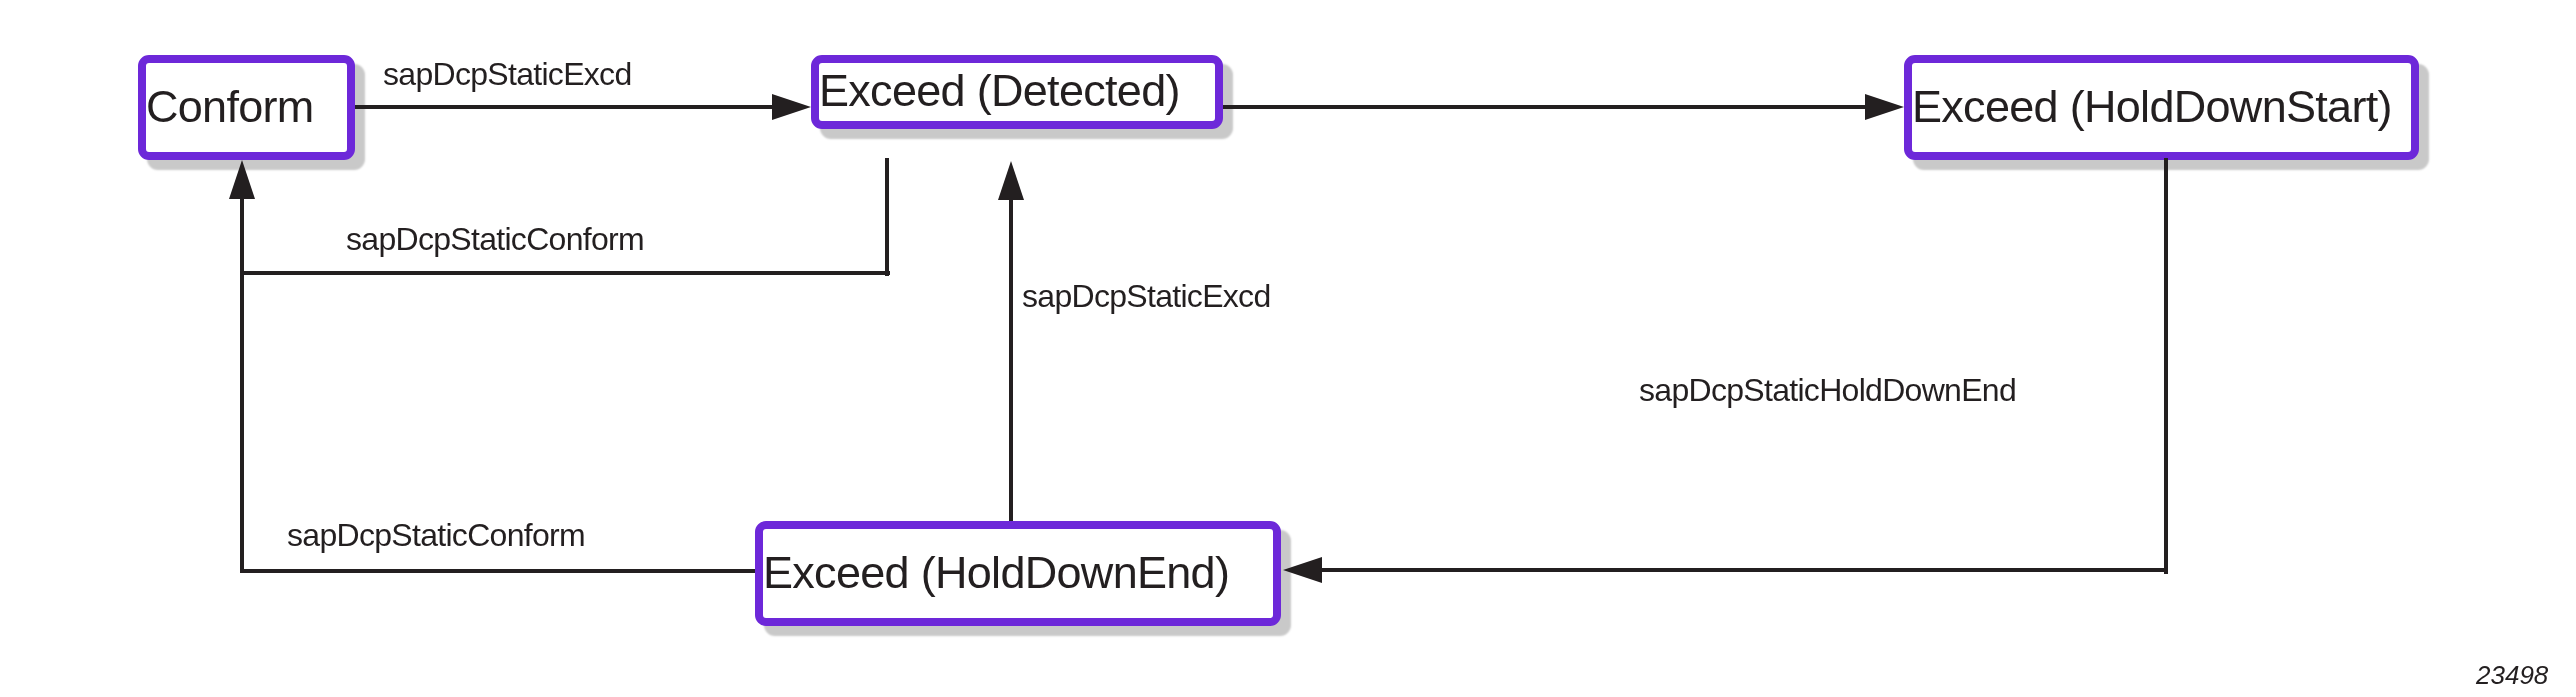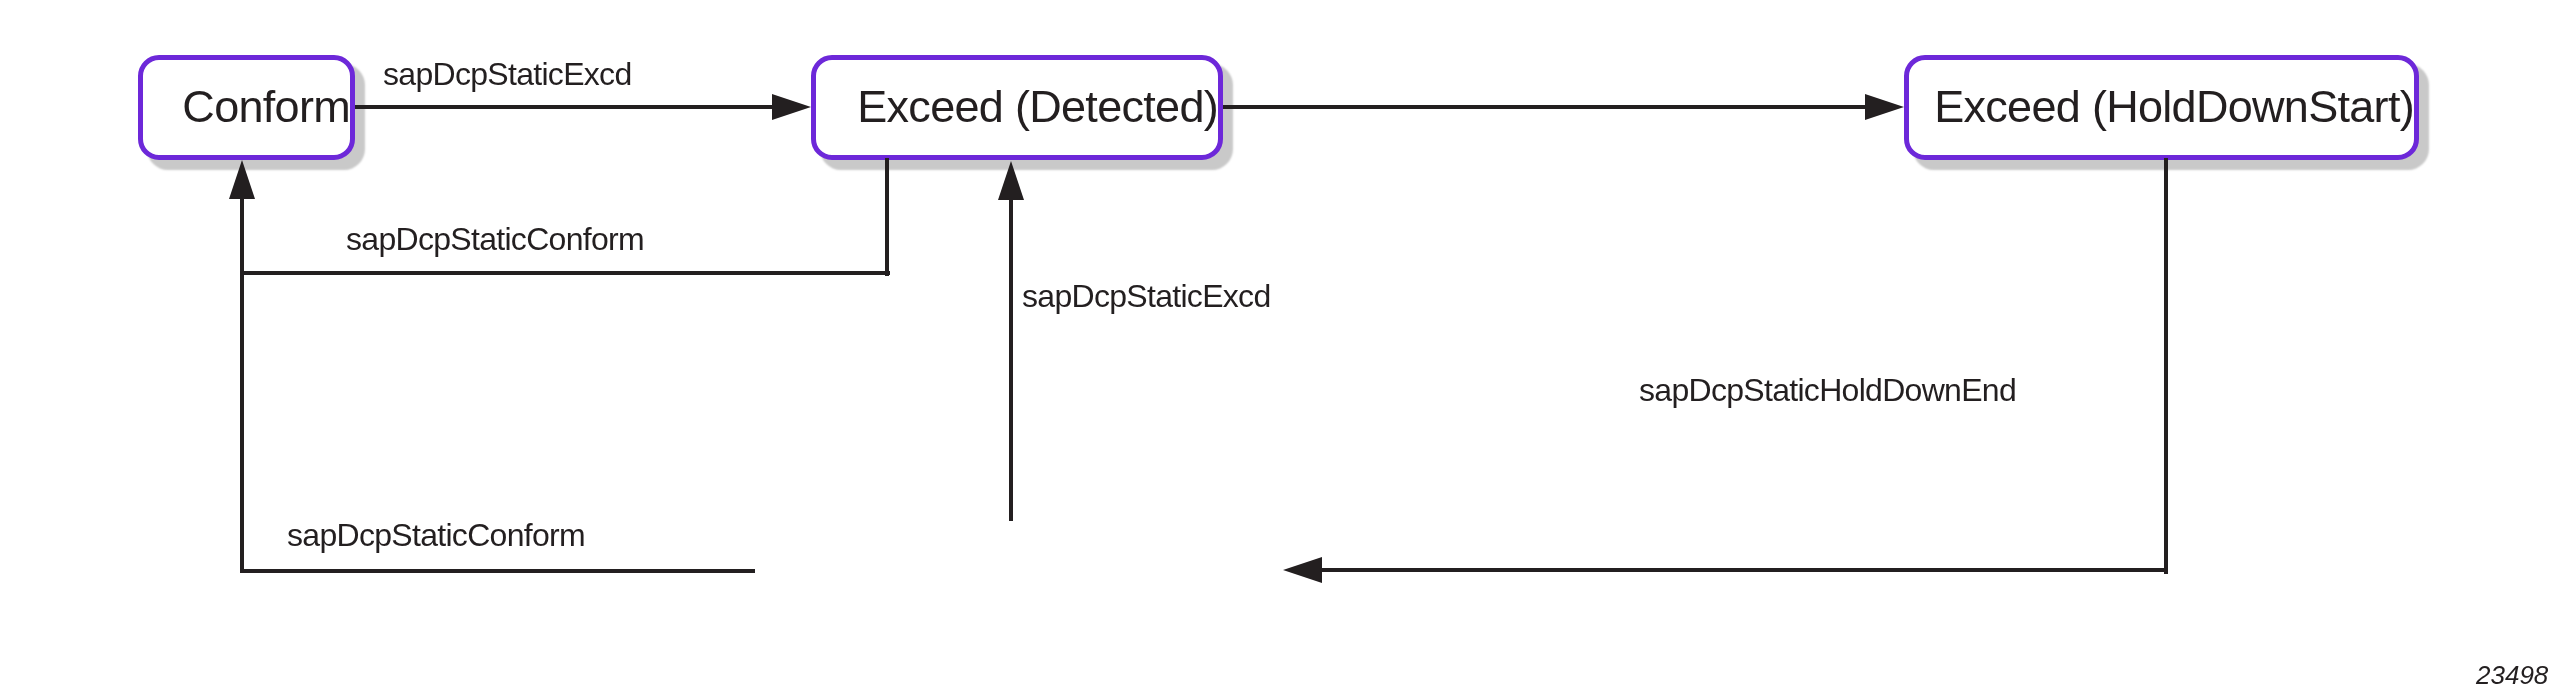--- a/index.html
+++ b/index.html
@@ -14,26 +14,26 @@
     background: #ffffff;
     overflow: hidden;
     font-family: "Liberation Sans", "DejaVu Sans", sans-serif;
     color: #231f20;
   }
   
   .state-box {
     position: absolute;
     box-sizing: border-box;
     background: #ffffff;
-    border: 5px solid #6d28d9;
-    border-radius: 21px;
+    border: 8px solid #6d28d9;
+    border-radius: 11px;
     box-shadow: 9.8px 9.8px 2.1px #c9c9c9;
     display: flex;
     align-items: center;
-    justify-content: flex-end;
+    justify-content: flex-start;
     z-index: 2;
   }
   .state-box .state-label {
     font-size: 45px;
     line-height: 1;
     letter-spacing: -0.7px;
     white-space: nowrap;
     padding-bottom: 2.8px;
   }
   
@@ -84,28 +84,31 @@
 </style>
 </head>
 <body>
 
 <div class="canvas">
 
   <div class="state-box" style="left:138px; top:55px; width:217px; height:105px;">
     <span class="state-label">Conform</span>
   </div>
 
-  <div class="state-box" style="left:811px; top:55px; width:412px; height:105px;">
+  <div class="state-box" style="left:811px; top:55px; width:412px; height:74px;">
     <span class="state-label">Exceed (Detected)</span>
   </div>
 
   <div class="state-box" style="left:1904px; top:55px; width:515px; height:105px;">
     <span class="state-label">Exceed (HoldDownStart)</span>
   </div>
 
+  <div class="state-box" style="left:755px; top:521px; width:526px; height:105px;">
+    <span class="state-label">Exceed (HoldDownEnd)</span>
+  </div>
 
   <div class="line" style="left:355px; top:105px; width:418px; height:4.2px;"></div>
   <div class="arrow right" style="left:772px; top:94px;"></div>
   <div class="t-label" style="left:383px; top:58px;">sapDcpStaticExcd</div>
 
   <div class="line" style="left:1223px; top:105px; width:643px; height:4.2px;"></div>
   <div class="arrow right" style="left:1865px; top:94px;"></div>
 
   <div class="line" style="left:885px; top:158px; width:4.2px; height:118px;"></div>
   <div class="line" style="left:243px; top:271px; width:647px; height:4.2px;"></div>

